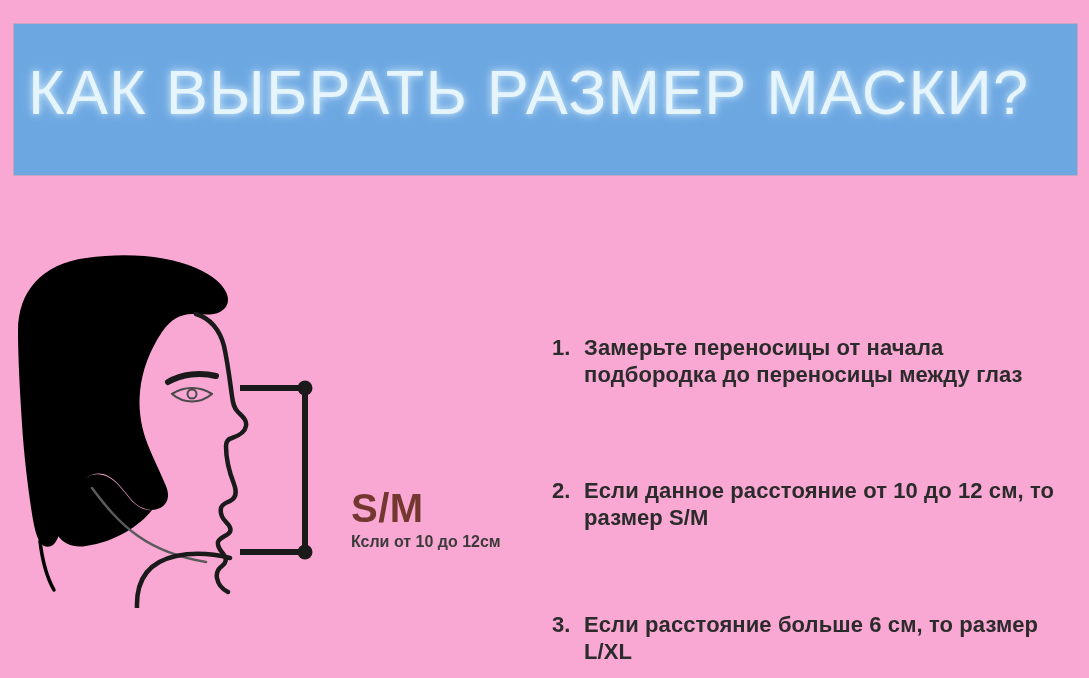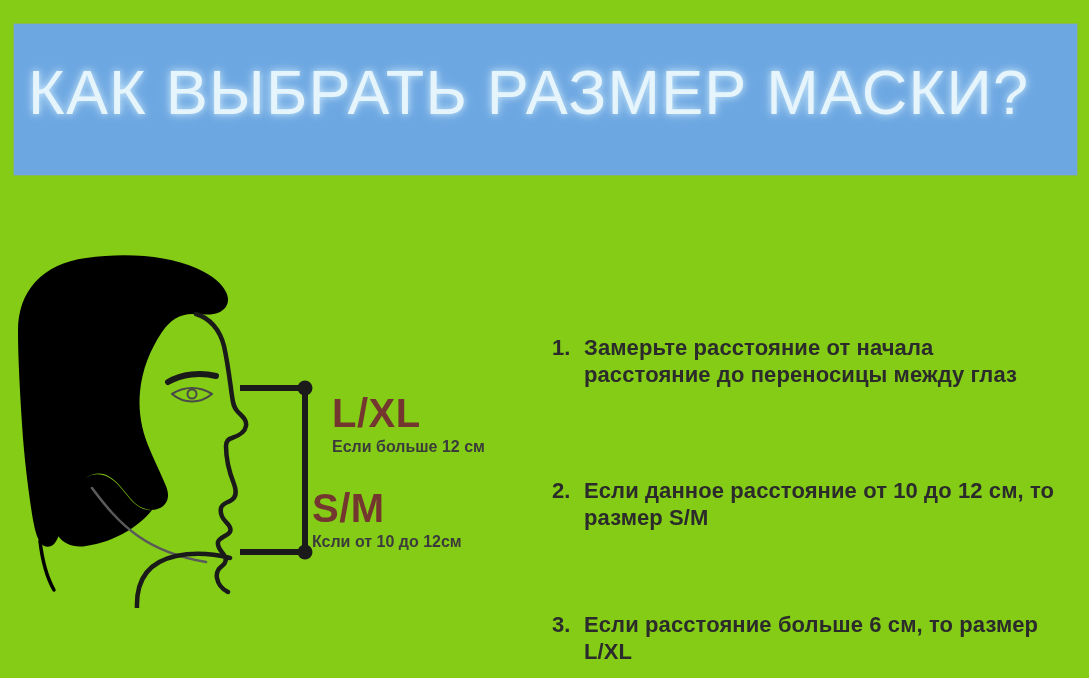--- a/index.html
+++ b/index.html
@@ -13,21 +13,21 @@
     font-family: "Liberation Sans", sans-serif;
     overflow: hidden;
     position: relative;
   }
 
   #page {
     position: absolute;
     left: 0; top: 0;
     width: 1089px;
     height: 678px;
-    background: #84cc16;
+    background: #f9a8d4;
   }
 
   
   .banner {
     position: absolute;
     left: 14px;
     top: 24px;
     width: 1063px;
     height: 151px;
     background: #6ca7e2;
@@ -59,21 +59,21 @@
   }
   .illustration svg {
     display: block;
   }
 
   
   .size-block {
     position: absolute;
   }
   .size-block.lxl { left: 332px; top: 392px; }
-  .size-block.sm  { left: 312px; top: 487px; }
+  .size-block.sm  { left: 351px; top: 487px; }
 
   .size-name {
     font-family: "Liberation Sans", sans-serif;
     font-size: 40px;
     font-weight: 700;
     color: #743730;
     line-height: 42px;
     letter-spacing: 0.5px;
     white-space: nowrap;
   }
@@ -188,35 +188,31 @@
       <path fill="none" stroke="#5a5a5a" stroke-width="2.6" stroke-linecap="round" d="M92,252 C104,268 118,286 138,300 C158,314 182,322 206,326"></path>
 
       <path fill="none" stroke="#1a1a1a" stroke-width="4.5" stroke-linecap="round" d="M137,372 C136,344 148,326 176,320 C196,316 214,318 230,322"></path>
 
       <path fill="none" stroke="#1a1a1a" stroke-width="6" stroke-linecap="square" stroke-linejoin="miter" d="M243,152 L305,152 L305,316 L243,316"></path>
       <circle cx="305" cy="152" r="7.5" fill="#1a1a1a"></circle>
       <circle cx="305" cy="316" r="7.5" fill="#1a1a1a"></circle>
     </svg>
   </div>
 
-  <div class="size-block lxl">
-    <div class="size-name">L/XL</div>
-    <div class="size-note">Если больше 12 см</div>
-  </div>
 
   <div class="size-block sm">
     <div class="size-name">S/M</div>
     <div class="size-note">Ксли от 10 до 12см</div>
   </div>
 
   <div class="steps">
 
     <div class="step s1">
       <span class="step-num">1.</span>
-      <span class="step-text">Замерьте расстояние от начала расстояние до переносицы между глаз</span>
+      <span class="step-text">Замерьте переносицы от начала подбородка до переносицы между глаз</span>
     </div>
 
     <div class="step s2">
       <span class="step-num">2.</span>
       <span class="step-text">Если данное расстояние от 10 до 12 см, то размер S/M</span>
     </div>
 
     <div class="step s3">
       <span class="step-num">3.</span>
       <span class="step-text">Если расстояние больше 6 см, то размер L/XL</span>

